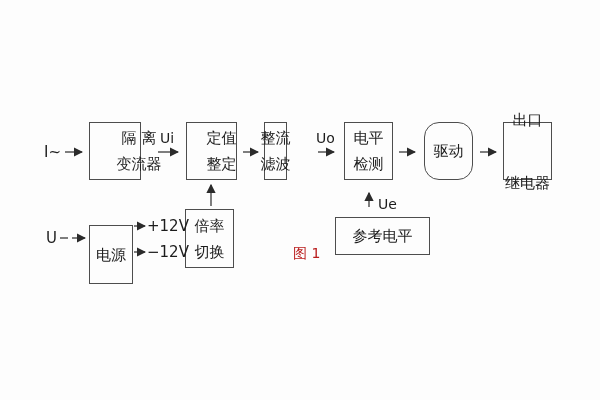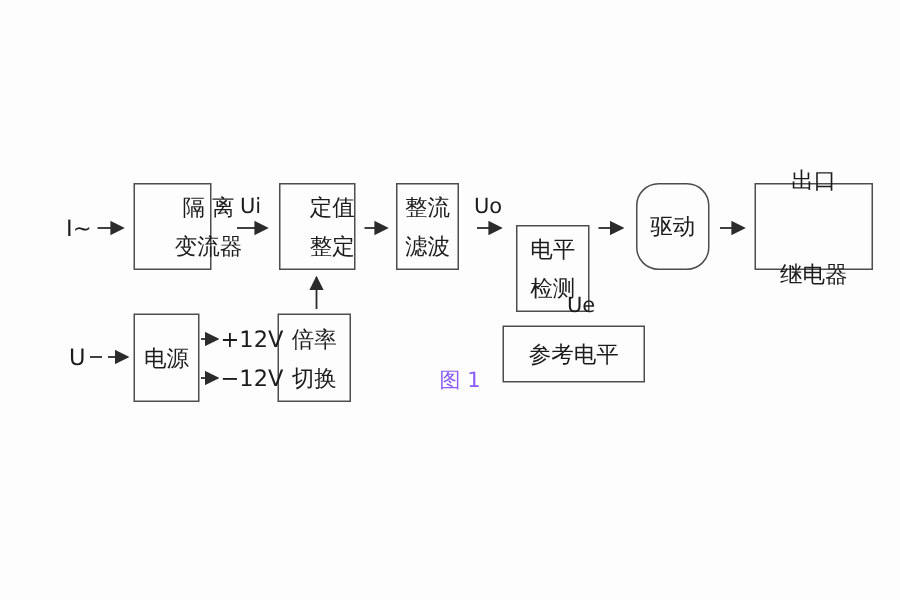--- a/index.html
+++ b/index.html
@@ -25,21 +25,21 @@
   }
   .lbl{
     position:absolute;
     color:#1c1c1c;
     font-size:15px;
     line-height:16px;
     white-space:nowrap;
   }
   .lbl.sig{font-size:14px;}
   .arrows{position:absolute;left:0;top:0;width:600px;height:400px;}
-  .caption{position:absolute;font-size:14px;color:#8b5cf6;}
+  .caption{position:absolute;font-size:14px;color:#b91c1c;}
 </style>
 </head>
 <body>
 
 <div class="canvas">
 
   <svg class="arrows" viewBox="0 0 600 400">
     <defs>
       <marker id="ah" viewBox="0 0 8 8" markerWidth="8" markerHeight="8" refX="7" refY="4" orient="auto">
         <path d="M0,0 L8,4 L0,8 Z" fill="#2b2b2b"></path>
@@ -64,40 +64,40 @@
   <div class="block" style="left:89px;top:122px;width:52px;height:58px;padding-left:48px;">
     <div>隔 离</div>
     <div>变流器</div>
   </div>
 
   <div class="block" style="left:186px;top:122px;width:51px;height:58px;padding-left:20px;">
     <div>定值</div>
     <div>整定</div>
   </div>
 
-  <div class="block" style="left:264px;top:122px;width:42px;height:58px;">
+  <div class="block" style="left:264px;top:122px;width:23px;height:58px;">
     <div>整流</div>
     <div>滤波</div>
   </div>
 
-  <div class="block" style="left:344px;top:122px;width:49px;height:58px;margin-top:28px;">
+  <div class="block" style="left:344px;top:122px;width:49px;height:58px;">
     <div>电平</div>
     <div>检测</div>
   </div>
 
   <div class="block" style="left:424px;top:122px;width:49px;height:58px;border-radius:15px;">
     <div>驱动</div>
   </div>
 
-  <div class="block" style="left:503px;top:122px;width:79px;height:58px;gap:37px;">
+  <div class="block" style="left:503px;top:122px;width:49px;height:58px;gap:37px;">
     <div>出口</div>
     <div>继电器</div>
   </div>
 
-  <div class="block" style="left:89px;top:209px;width:44px;height:59px;">
+  <div class="block" style="left:89px;top:225px;width:44px;height:59px;">
     <div>电源</div>
   </div>
 
   <div class="block" style="left:185px;top:209px;width:49px;height:59px;">
     <div>倍率</div>
     <div>切换</div>
   </div>
 
   <div class="block" style="left:335px;top:217px;width:95px;height:38px;">
     <div>参考电平</div>

